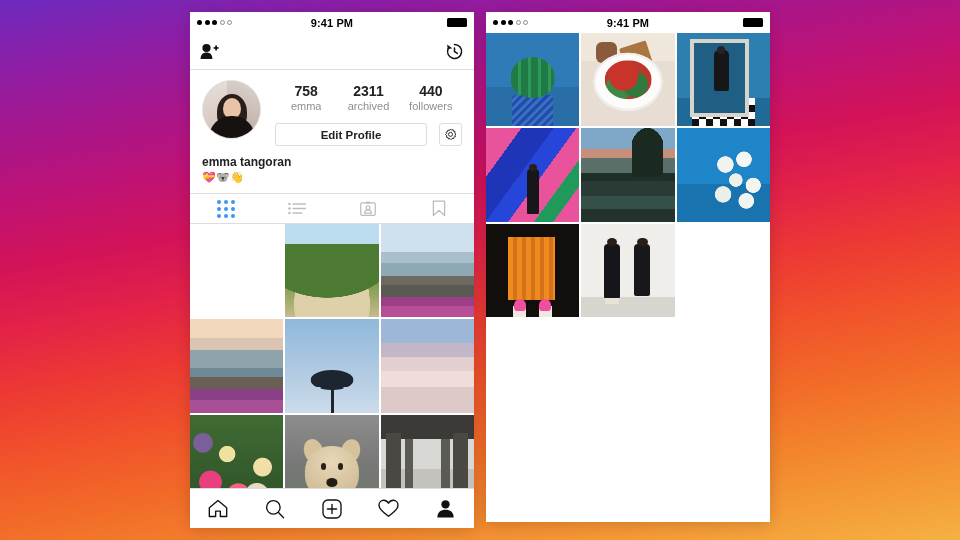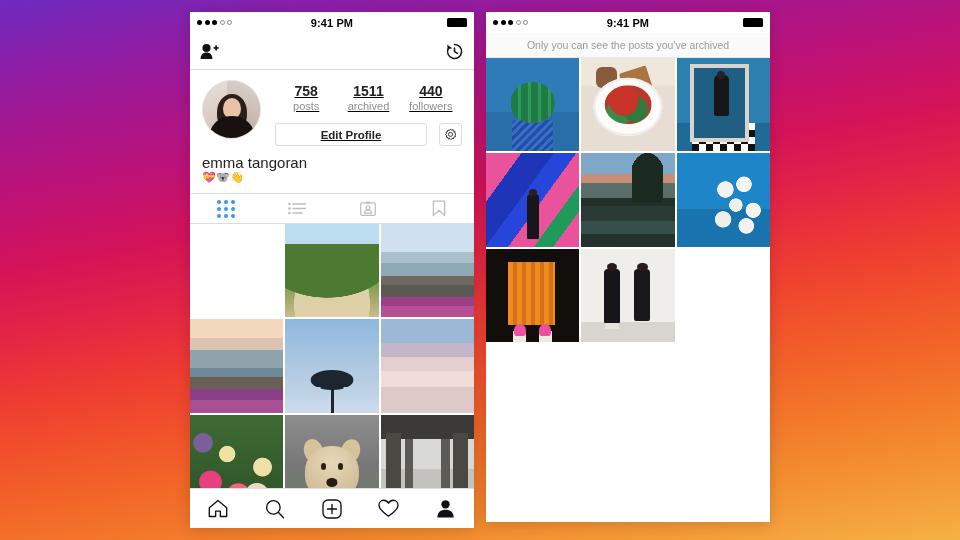--- a/index.html
+++ b/index.html
@@ -53,21 +53,21 @@
   }
   .nav-title {
     position: absolute; left: 0; right: 0; text-align: center;
     font-size: 15px; font-weight: bold; color: #1a1a1a;
     pointer-events: none;
   }
   .nav-btn { cursor: pointer; display: flex; align-items: center; z-index: 2; }
   .nav-right { margin-left: auto; }
 
   
-  .profile-top { display: flex; padding: 10px 12px 0 12px; text-decoration: underline; }
+  .profile-top { display: flex; padding: 10px 12px 0 12px; }
   .avatar {
     width: 59px; height: 59px; border-radius: 50%;
     overflow: hidden; flex: none;
     border: 1px solid #e4e4e4;
     position: relative;
     background: #cfc6c0;
   }
   .avatar .bg-l { position:absolute; left:0; top:0; width:45%; height:100%;
                   background: linear-gradient(160deg,#e8e0da,#cfc0b6); }
   .avatar .bg-r { position:absolute; right:0; top:0; width:58%; height:100%;
@@ -93,21 +93,21 @@
     background: #fff; font-size: 11.5px; font-weight: bold; color: #222;
     display: flex; align-items: center; justify-content: center; cursor: pointer;
   }
   .gear-btn {
     width: 23px; height: 23px; border: 1px solid #dcdcdc; border-radius: 3px;
     background: #fff; display: flex; align-items: center; justify-content: center;
     cursor: pointer; flex: none;
   }
 
   .bio { padding: 9px 12px 8px 12px; }
-  .bio-name { font-size: 15px; font-weight: normal; color: #222; line-height: 15px; }
+  .bio-name { font-size: 12px; font-weight: bold; color: #222; line-height: 15px; }
   .bio-emoji { font-size: 11px; line-height: 15px; letter-spacing: .5px; }
 
   
   .tabstrip {
     height: 31px; display: flex; border-top: 1px solid #dddddd;
     border-bottom: 1px solid #dddddd; background: #fff;
   }
   .tab { flex: 1; display: flex; align-items: center; justify-content: center; cursor: pointer; }
   .grid-dots { display: grid; grid-template-columns: repeat(3, 4px); gap: 3px; }
   .grid-dots i { width: 4px; height: 4px; border-radius: 50%; background: #3897f0; display:block; }
@@ -301,24 +301,24 @@
       <span class="bg-l"></span>
         <span class="bg-r"></span>
       <span class="hair"></span>
         <span class="face"></span>
         <span class="body"></span>
     </div>
     <div class="stats-wrap">
       <div class="stats">
         <div class="stat">
           <div class="stat-num">758</div>
-          <div class="stat-lbl">posts</div>
+          <div class="stat-lbl">emma</div>
         </div>
         <div class="stat">
-          <div class="stat-num">1511</div>
+          <div class="stat-num">2311</div>
           <div class="stat-lbl">archived</div>
         </div>
         <div class="stat">
           <div class="stat-num">440</div>
           <div class="stat-lbl">followers</div>
         </div>
       </div>
       <div class="actions">
         <div class="edit-btn">Edit Profile</div>
         <div class="gear-btn">
@@ -464,21 +464,20 @@
       <span class="sb-dot hollow"></span>
       <span class="sb-dot hollow"></span>
     </div>
     <div class="sb-time">9:41 PM</div>
     <div class="sb-right">
       <span class="sb-batt"></span>
     </div>
   </div>
 
 
-  <div class="archive-hint">Only you can see the posts you've archived</div>
 
   <div class="photogrid" id="grid-right">
       <div class="cell">
         <div class="art a-monstera">
           <span class="dress"></span>
           <span class="leaf"></span>
         </div>
       </div>
       <div class="cell">
         <div class="art a-food">

